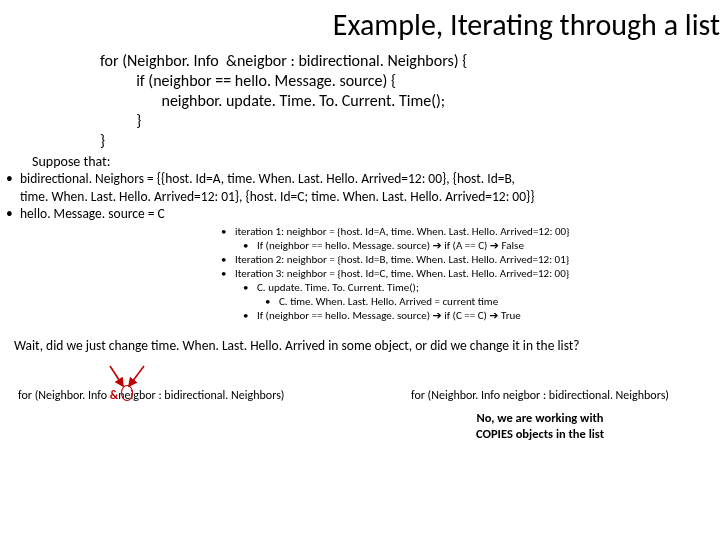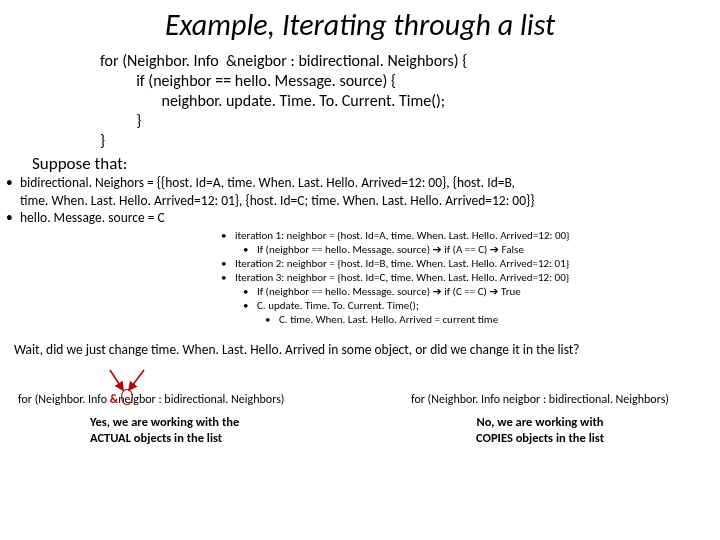--- a/index.html
+++ b/index.html
@@ -7,34 +7,33 @@
     width: 720px;
     height: 540px;
     background: #fff;
     font-family: "Calibri", "Arial", sans-serif;
     color: #000;
     position: relative;
     overflow: hidden;
   }
   .title {
     font-size: 30px;
-    text-align: center;
+    text-align: right;
     margin-top: 6px;
     font-weight: 400;
-    font-style: italic;
   }
   .code-top {
     font-size: 16px;
     line-height: 1.25;
     margin-left: 100px;
     margin-top: 8px;
     white-space: pre;
   }
   .suppose {
-    font-size: 17px;
+    font-size: 14px;
     margin-left: 32px;
     margin-top: 2px;
   }
   .bullets-a {
     font-size: 13.5px;
     margin: 0;
     padding: 0 0 0 20px;
     line-height: 1.3;
   }
   .bullets-a li { list-style: none; position: relative; }
@@ -118,49 +117,45 @@
 <ul class="bullets-b">
   <li><span>iteration 1: neighbor = {host. Id=A,  time. When. Last. Hello. Arrived=12: 00}</span>
     <ul>
         <li>If (neighbor == hello. Message. source)  ➔ if (A == C) ➔ False</li>
       </ul>
   </li>
   <li><span>Iteration 2: neighbor = {host. Id=B,  time. When. Last. Hello. Arrived=12: 01}</span>
   </li>
   <li><span>Iteration 3: neighbor = {host. Id=C,  time. When. Last. Hello. Arrived=12: 00}</span>
     <ul>
-      <li>If (neighbor == hello. Message. source)  ➔ if (C == C) ➔ True</li>
       <li><span>C. update. Time. To. Current. Time();</span>
         <ul>
             <li>C. time. When. Last. Hello. Arrived   = current time</li>
           </ul>
       </li>
+      <li>If (neighbor == hello. Message. source)  ➔ if (C == C) ➔ True</li>
     </ul>
   </li>
 </ul>
 
 <div class="question">Wait, did we just change time. When. Last. Hello. Arrived  in some object, or did we change it in the list?</div>
 
 <div class="bottom">
   <div class="col-left">
     <svg class="arrows-svg" viewBox="0 0 50 26">
       <defs>
           <marker id="ah" markerWidth="6" markerHeight="6" refX="5" refY="3" orient="auto">
             <path d="M0,0 L6,3 L0,6 Z" fill="#c00000"></path>
           </marker>
         </defs>
       <line x1="6" y1="2" x2="19" y2="22" stroke="#c00000" stroke-width="1.6" marker-end="url(#ah)"></line>
       <line x1="40" y1="2" x2="25" y2="22" stroke="#c00000" stroke-width="1.6" marker-end="url(#ah)"></line>
     </svg>
     <div class="oval"></div>
     <div class="forline forline-left"><span>for (Neighbor. Info </span><span class="amp">&amp;</span><span>neigbor : bidirectional. Neighbors)</span></div>
-    <div class="caption caption-left">
-      <span>Yes, we are working with the</span><br>
-      <span>ACTUAL objects in the list</span>
-    </div>
   </div>
   <div class="col-right">
     <div class="forline">for (Neighbor. Info neigbor : bidirectional. Neighbors)</div>
     <div class="caption">
       <span>No, we are working with</span><br>
       <span>COPIES objects in the list</span>
     </div>
   </div>
 </div>
 

